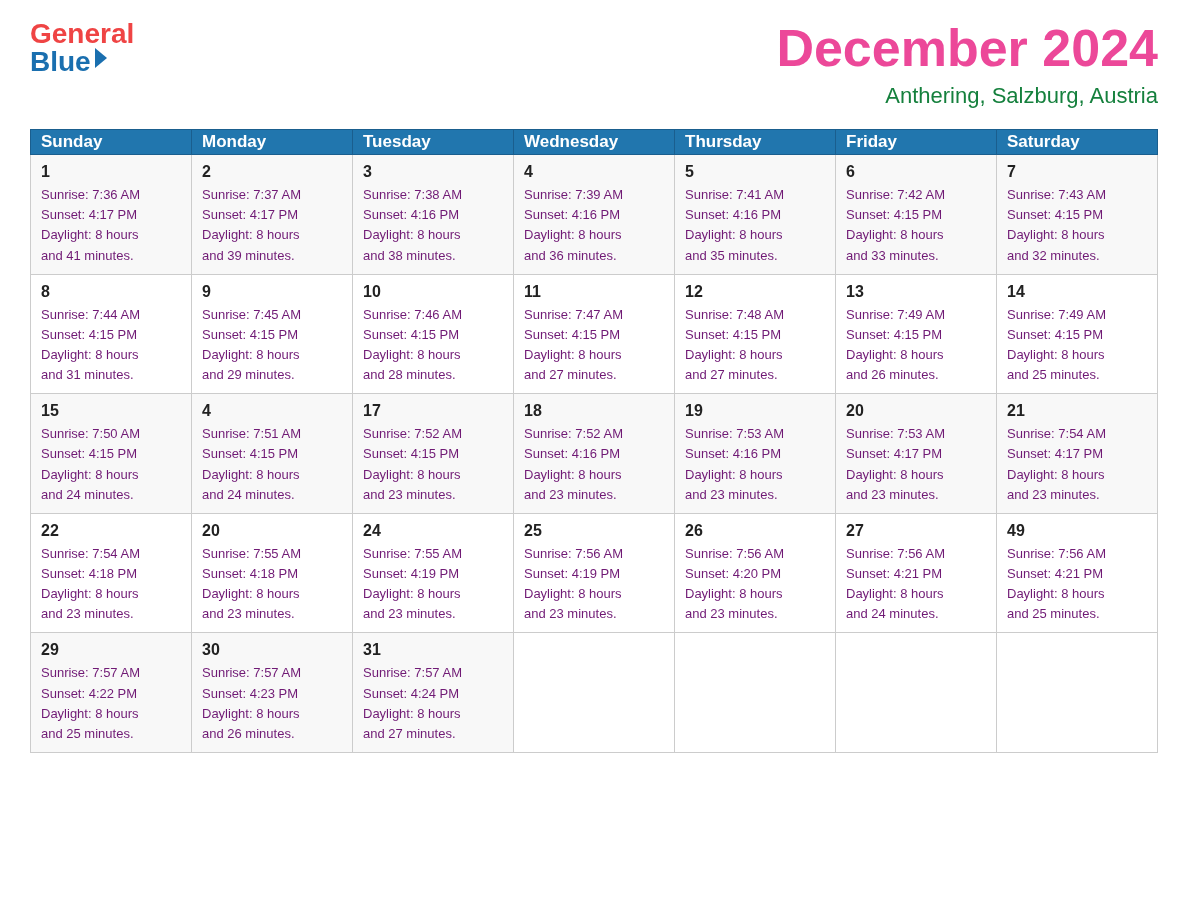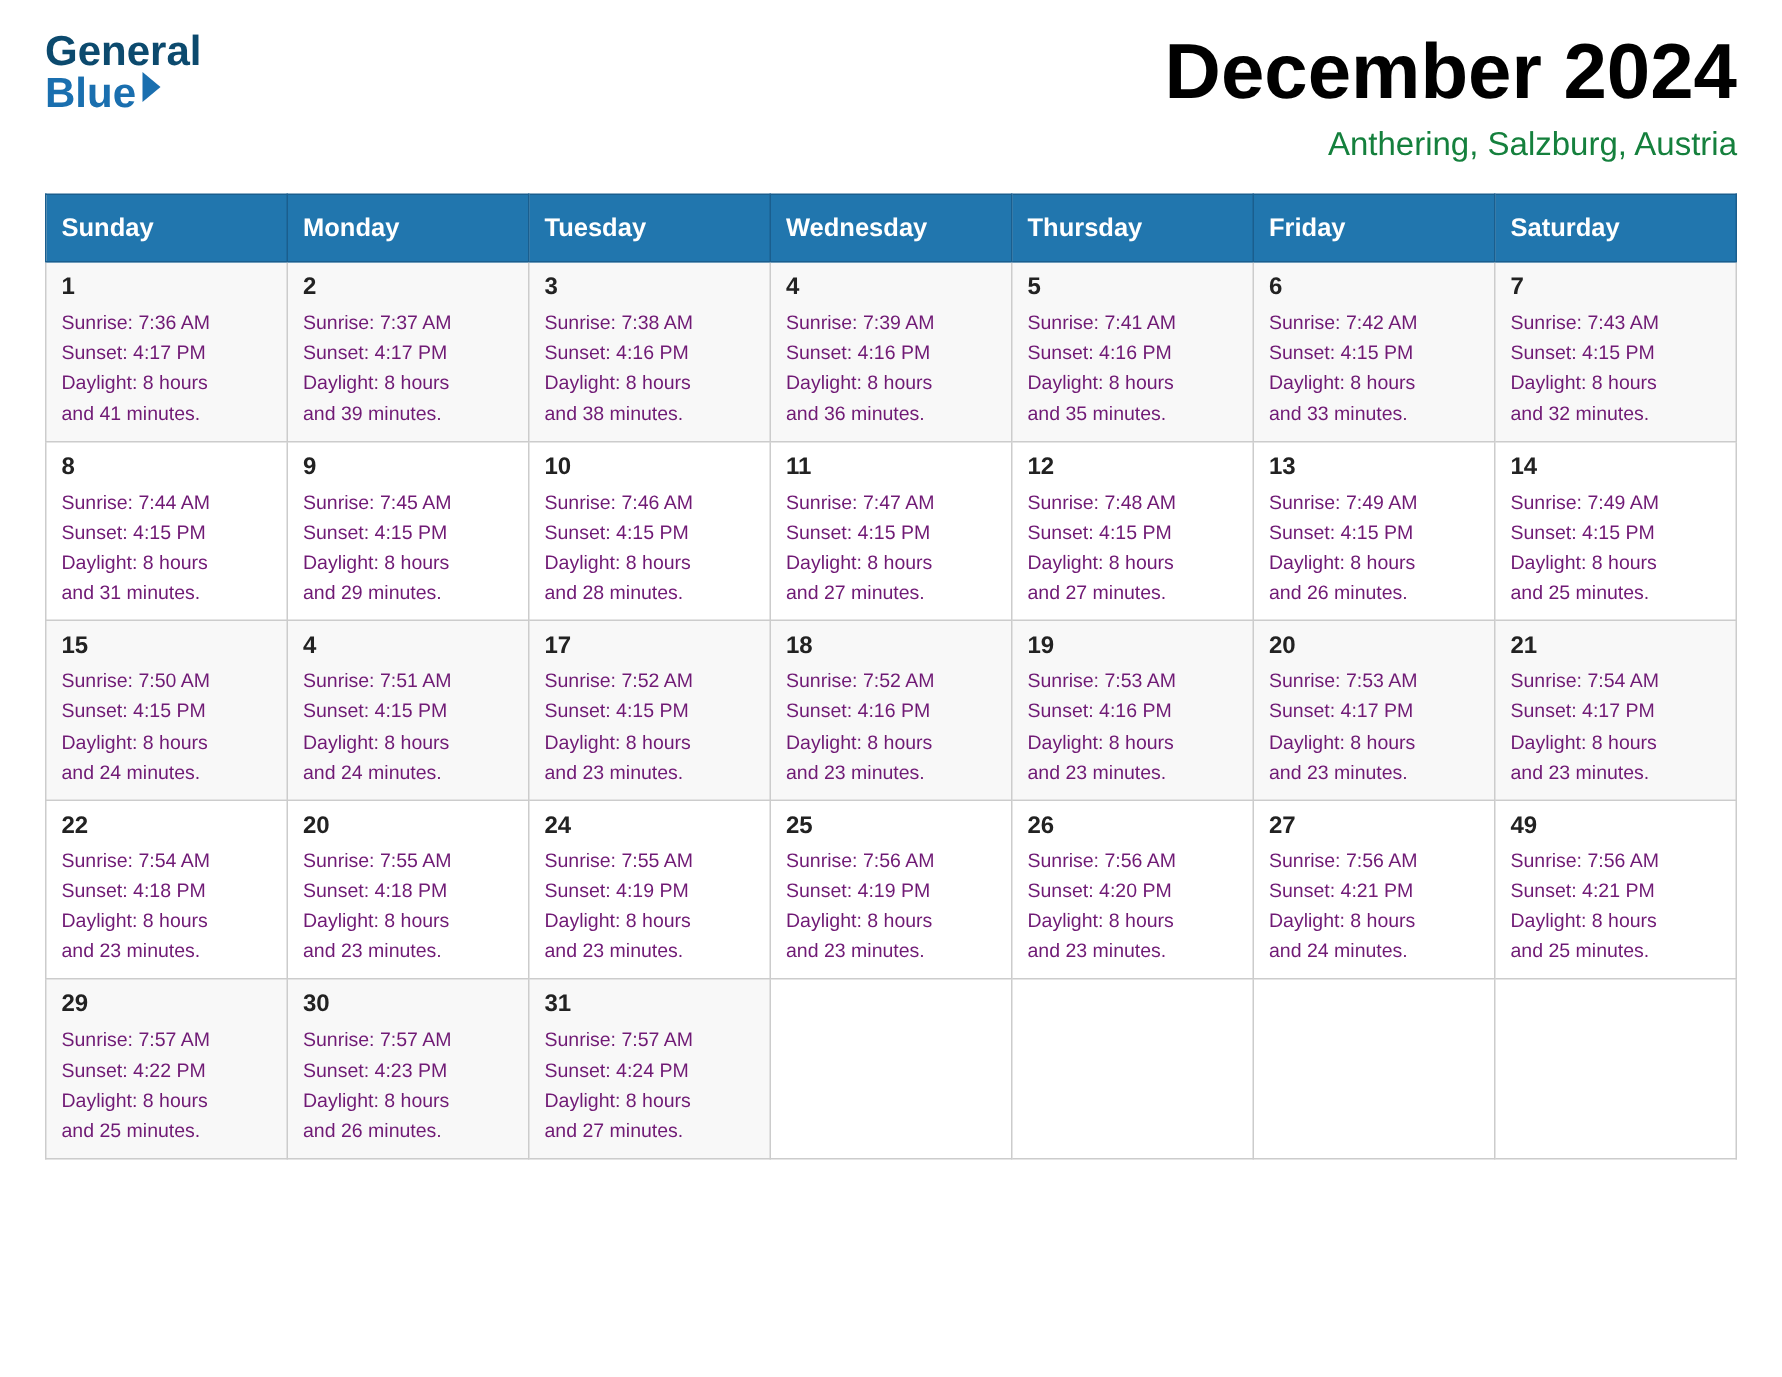--- a/index.html
+++ b/index.html
@@ -17,21 +17,21 @@
       margin-bottom: 20px;
     }
     .logo {
       display: flex;
       flex-direction: column;
       align-items: flex-start;
     }
     .logo-general {
       font-size: 28px;
       font-weight: bold;
-      color: #0c4a6e;
+      color: #ef4444;
       line-height: 1;
     }
     .logo-blue {
       font-size: 28px;
       font-weight: bold;
       color: #1a6faf;
       line-height: 1;
       display: flex;
     }
     .logo-triangle {
@@ -42,39 +42,39 @@
       border-bottom: 10px solid transparent;
       margin-left: 4px;
       display: inline-block;
     }
     .title-block {
       text-align: right;
     }
     .main-title {
       font-size: 52px;
       font-weight: bold;
-      color: #000000;
+      color: #ec4899;
       line-height: 1.1;
     }
     .subtitle {
       font-size: 22px;
       color: #15803d;
       margin-top: 6px;
     }
     .calendar {
       width: 100%;
       border-collapse: collapse;
       border: 1px solid #ccc;
     }
     .calendar th {
       background: #2176ae;
       color: #fff;
       font-size: 17px;
       font-weight: bold;
-      padding: 12px 10px;
+      padding: 2px 10px;
       text-align: left;
       border: 1px solid #1a5e8e;
     }
     .calendar td {
       vertical-align: top;
       border: 1px solid #ccc;
       padding: 8px 10px;
       width: 14.28%;
       min-height: 100px;
     }

